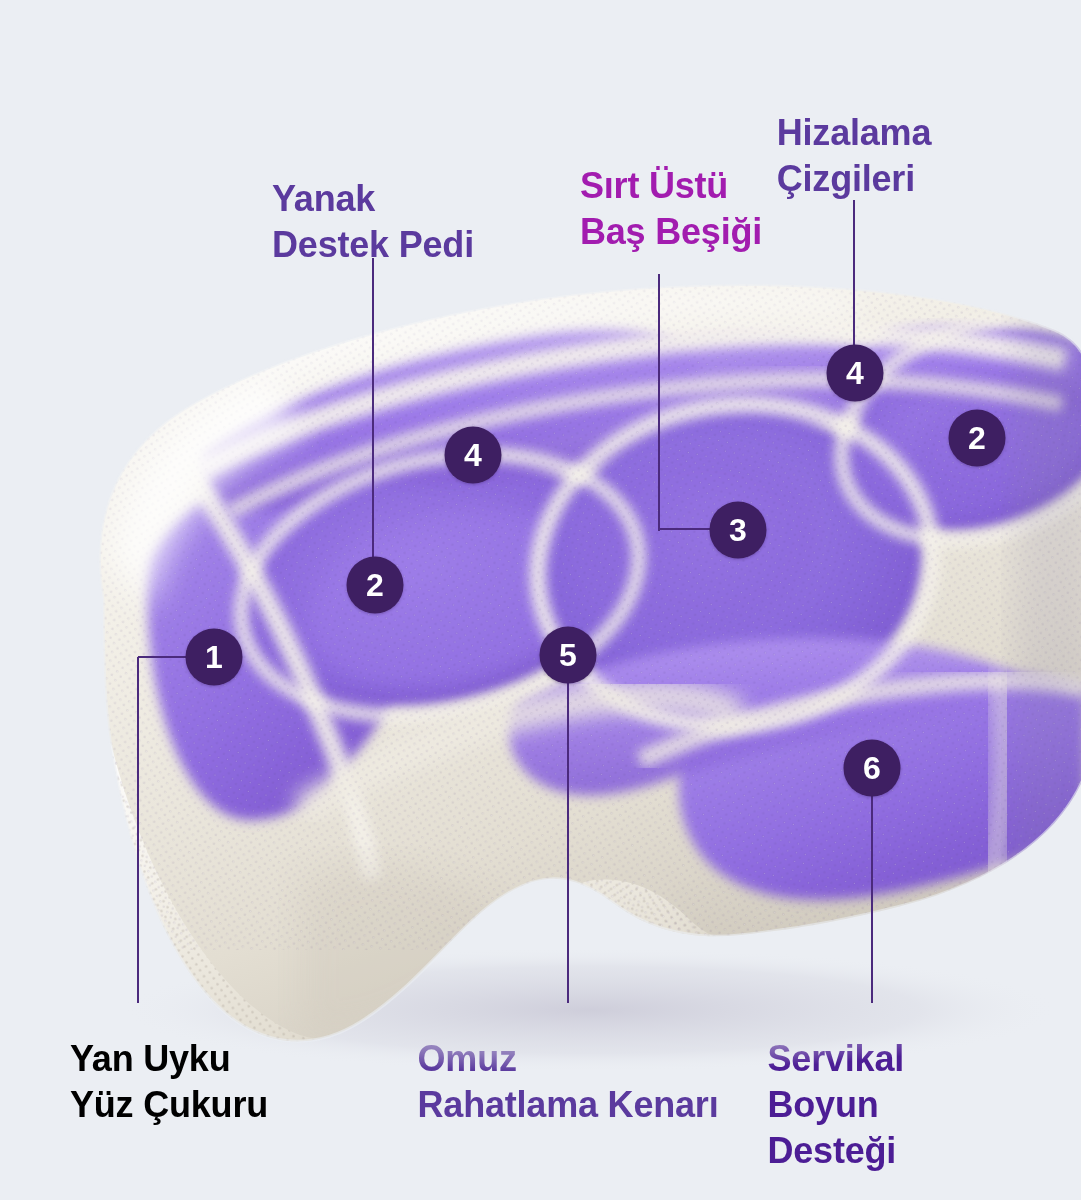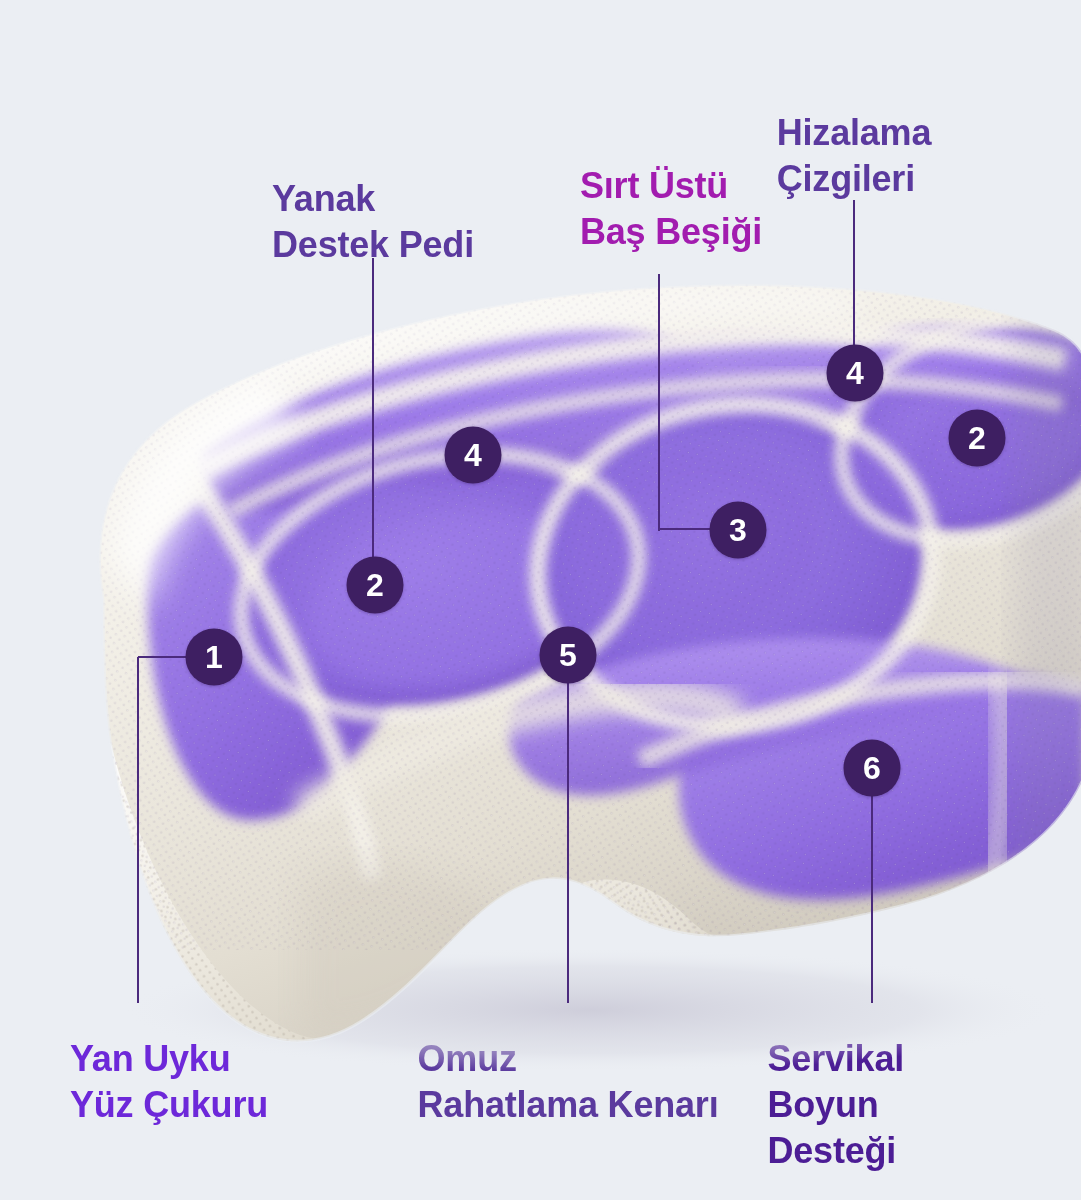--- a/index.html
+++ b/index.html
@@ -255,21 +255,21 @@
       <div class="leader v" style="background: rgb(75, 42, 125); left: 871px; top: 796px; height: 207px;"></div>
     </div>
 
   <div id="labels-layer">
       <div class="label" style="left: 373px; top: 176px; color: rgb(91, 58, 158);">Yanak
 Destek Pedi</div>
       <div class="label" style="left: 659px; top: 163px; color: #a21caf; margin-left: 12px;">Sırt Üstü
 Baş Beşiği</div>
       <div class="label" style="left: 854px; top: 110px; color: rgb(91, 58, 158);">Hizalama
 Çizgileri</div>
-      <div class="label" style="left: 169px; top: 1036px; color: #6d28d9;">Yan Uyku
+      <div class="label" style="left: 169px; top: 1036px; color: #000000;">Yan Uyku
 Yüz Çukuru</div>
       <div class="label" style="left: 568px; top: 1036px; color: rgb(91, 58, 158);">Omuz
 Rahatlama Kenarı</div>
       <div class="label" style="left: 872px; top: 1036px; color: #4c1d95;">Servikal
 Boyun Desteği</div>
     </div>
 
   <div id="badges-layer">
       <div class="badge" style="left: 214px; top: 657px; background: rgb(62, 31, 98);">1</div>
       <div class="badge" style="left: 375px; top: 585px; background: rgb(62, 31, 98);">2</div>

